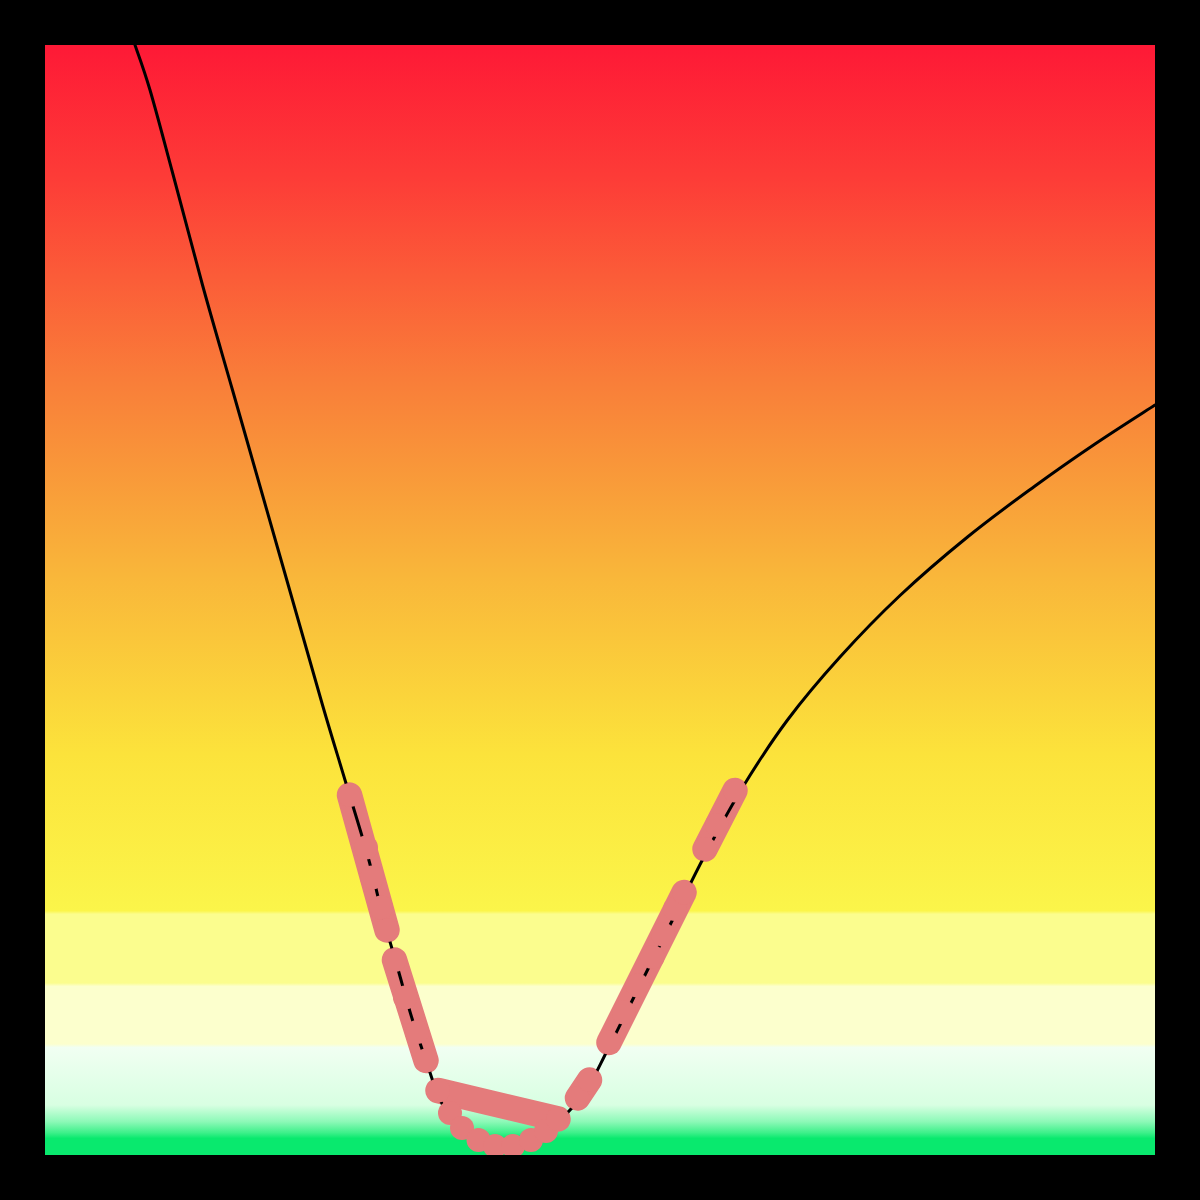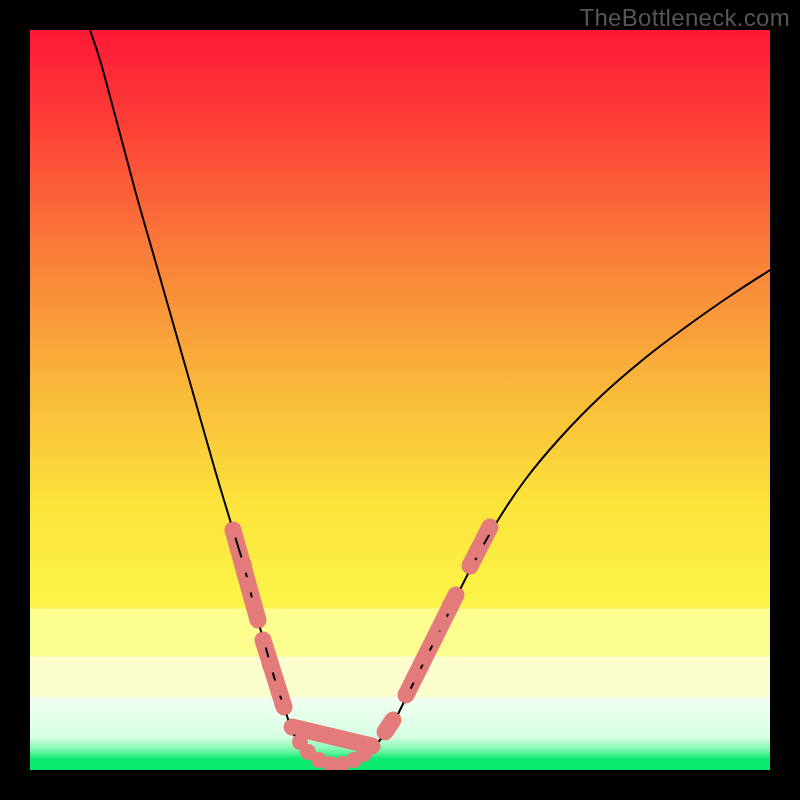--- a/index.html
+++ b/index.html
@@ -48,21 +48,20 @@
     stroke-linejoin: round;
   }
   .marker {
     fill: #e47b7b;
   }
 </style>
 </head>
 <body>
 
 <div class="frame">
-  <div class="watermark">TheBottleneck.com</div>
 
   <div class="plot">
     <svg viewBox="0 0 740 740" preserveAspectRatio="none">
       <defs>
         <linearGradient id="bg" x1="0" y1="0" x2="0" y2="1">
           <stop offset="0%" stop-color="#fe1936"></stop>
           <stop offset="12%" stop-color="#fd3c37"></stop>
           <stop offset="30%" stop-color="#f97d39"></stop>
           <stop offset="48%" stop-color="#f9b73a"></stop>
           <stop offset="64%" stop-color="#fce33b"></stop>

